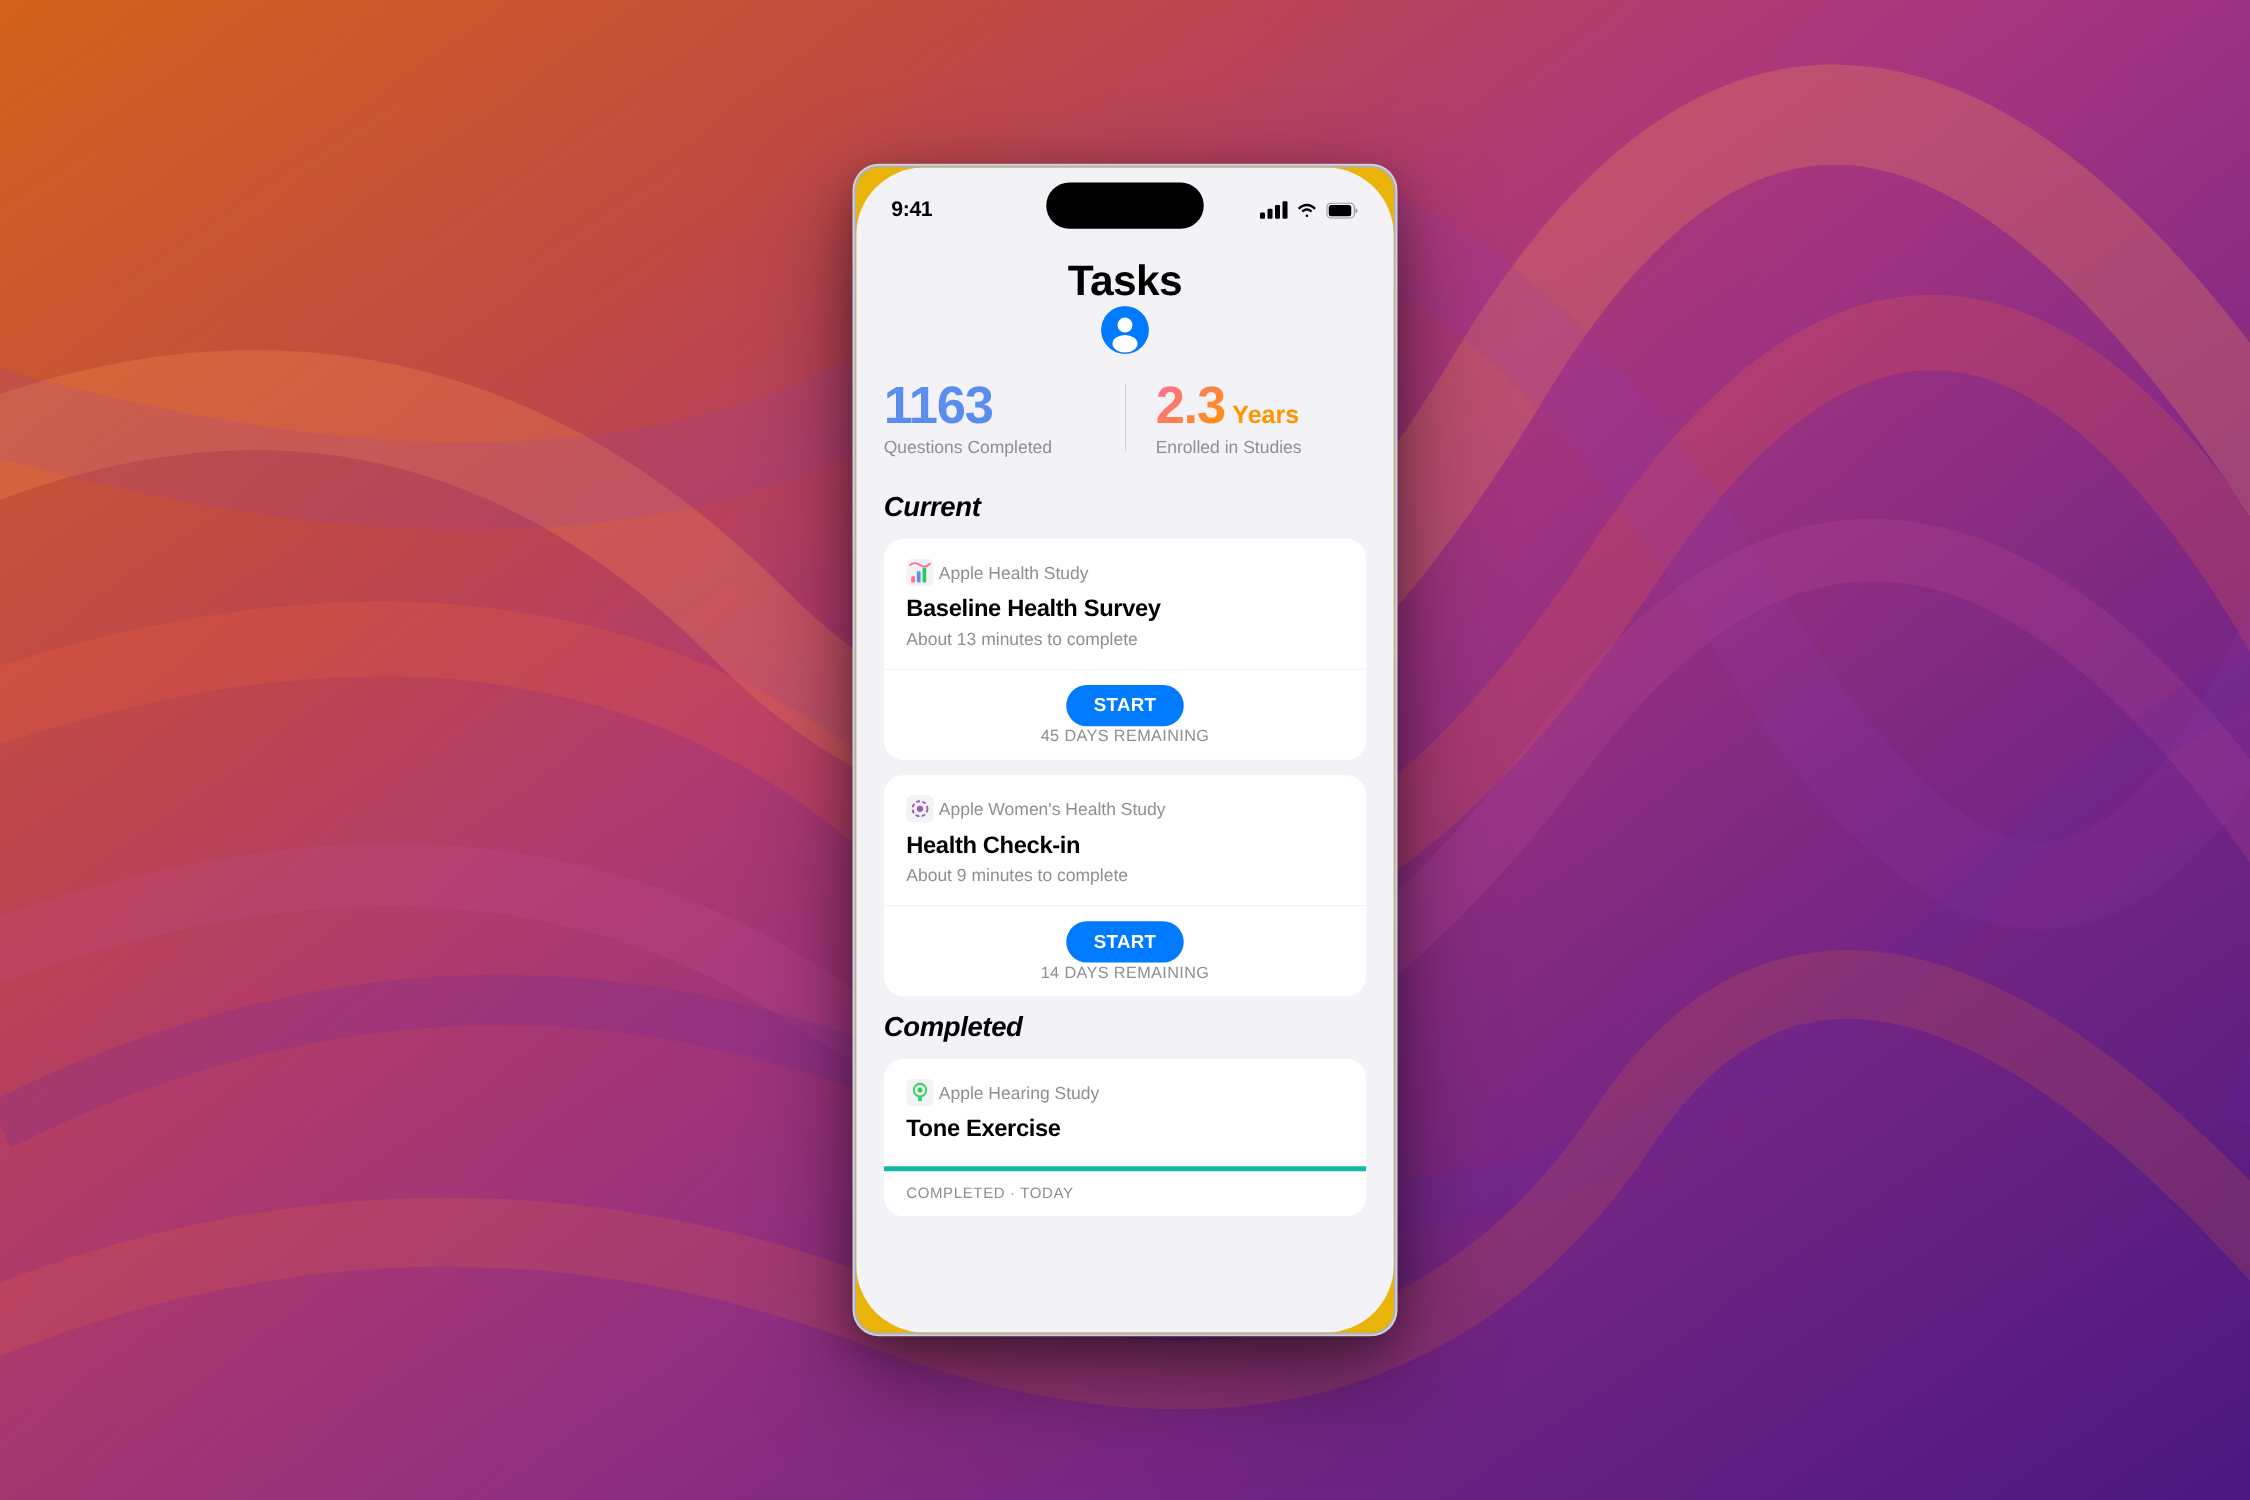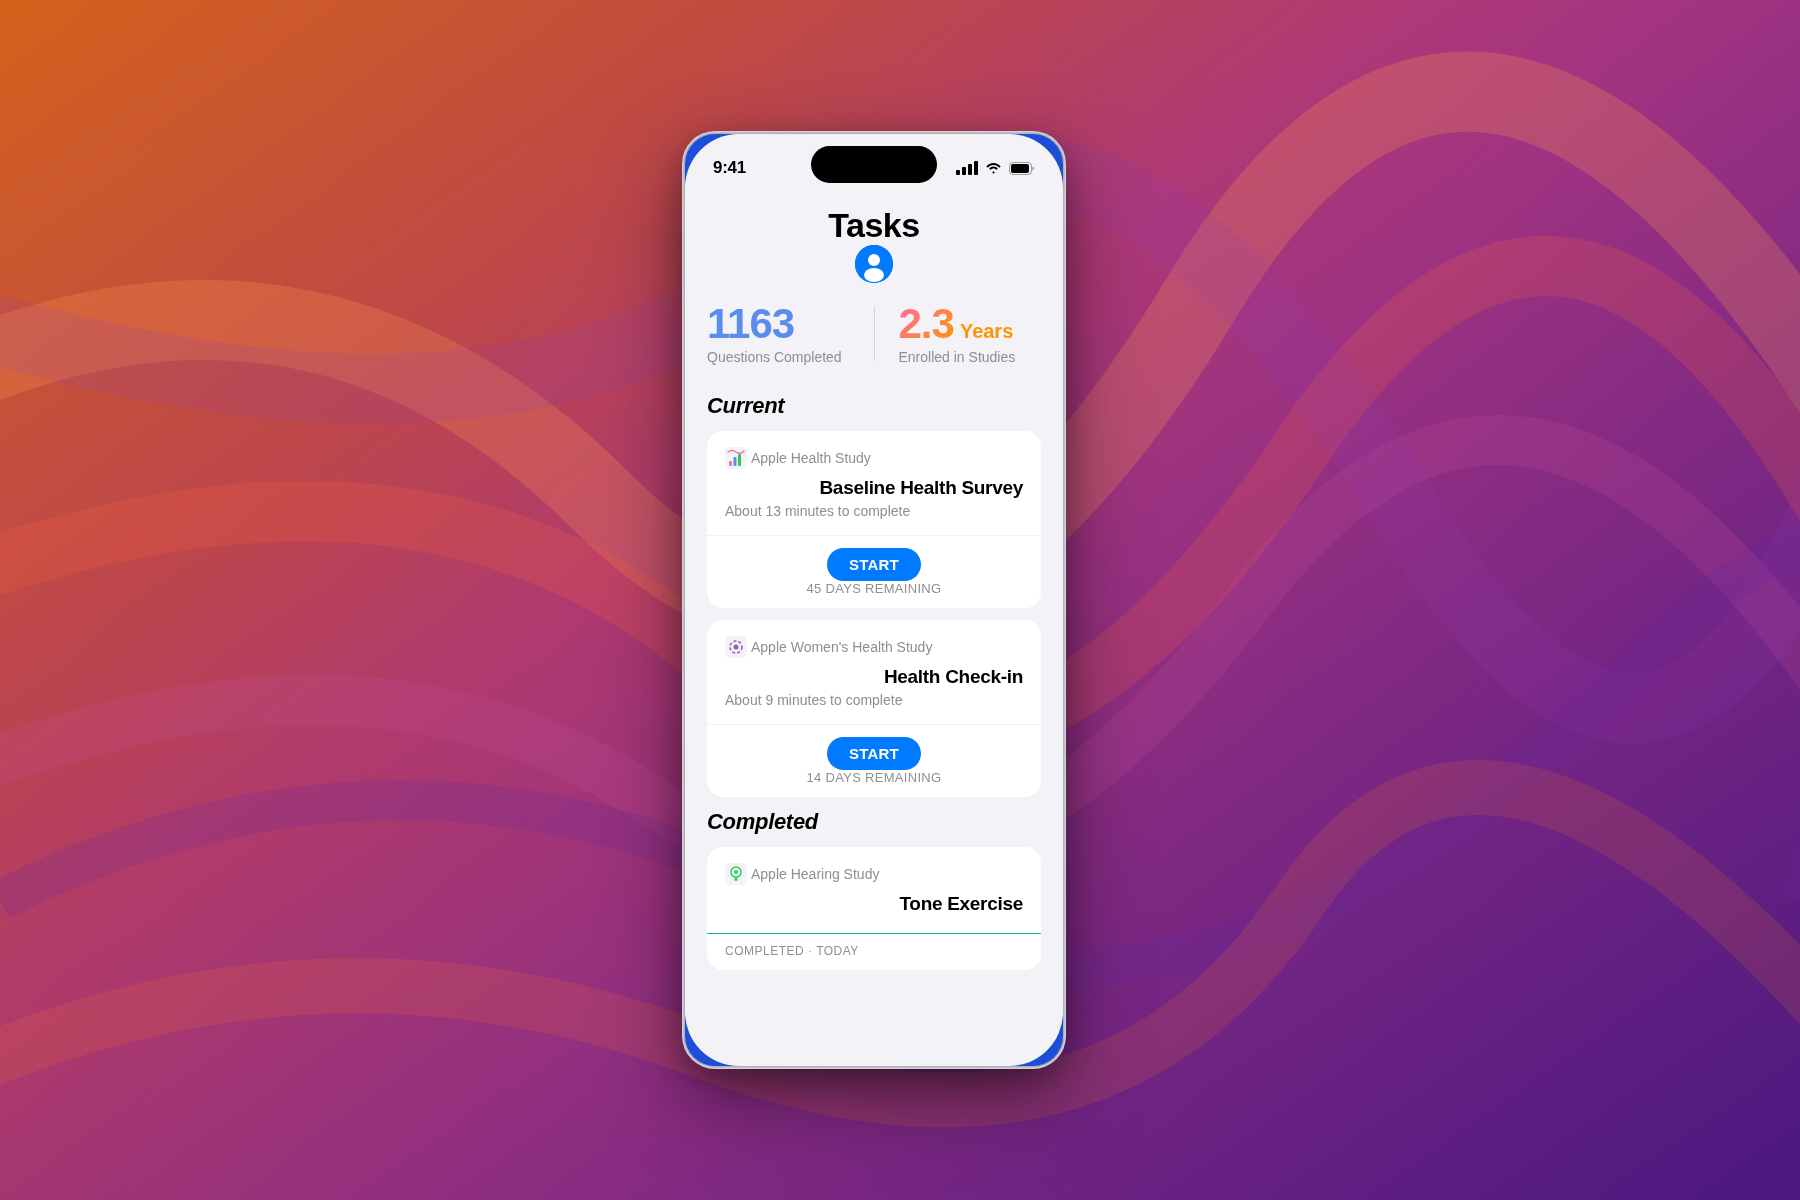--- a/index.html
+++ b/index.html
@@ -37,24 +37,24 @@
 
     .phone-wrapper {
       position: relative;
       z-index: 10;
       width: 430px;
       height: 932px;
     }
 
     .phone-frame {
       position: relative;
-      width: 378px;
+      width: 430px;
       height: 932px;
-      background: #1d4ed8;
-      border-radius: 30px;
+      background: #eab308;
+      border-radius: 18px;
       box-shadow:
         0 0 0 1.5px #b0b0b8,
         0 0 0 3px #d0d0d8,
         0 30px 80px rgba(0,0,0,0.5),
         0 10px 30px rgba(0,0,0,0.3);
       overflow: hidden;
     }
 
     .phone-screen {
       position: absolute;
@@ -240,21 +240,20 @@
       font-size: 14px;
       color: #8e8e93;
     }
 
     .task-title {
       font-size: 19px;
       font-weight: 700;
       color: #000;
       margin-bottom: 4px;
       letter-spacing: -0.3px;
-      text-align: right;
     }
 
     .task-subtitle {
       font-size: 14px;
       color: #8e8e93;
     }
 
     .task-divider {
       height: 1px;
       background: #f2f2f7;
@@ -303,21 +302,21 @@
     .completed-card-inner {
       padding: 16px 18px 14px 18px;
     }
 
     .completed-label {
       font-size: 12px;
       color: #8e8e93;
       font-weight: 500;
       letter-spacing: 0.5px;
       padding: 10px 18px 12px 18px;
-      border-top: 1px solid #14b8a6;
+      border-top: 4px solid #14b8a6;
     }
 
     
     .signal-bars {
       display: flex;
       align-items: flex-end;
       gap: 2px;
     }
     .signal-bars span {
       background: #000;

